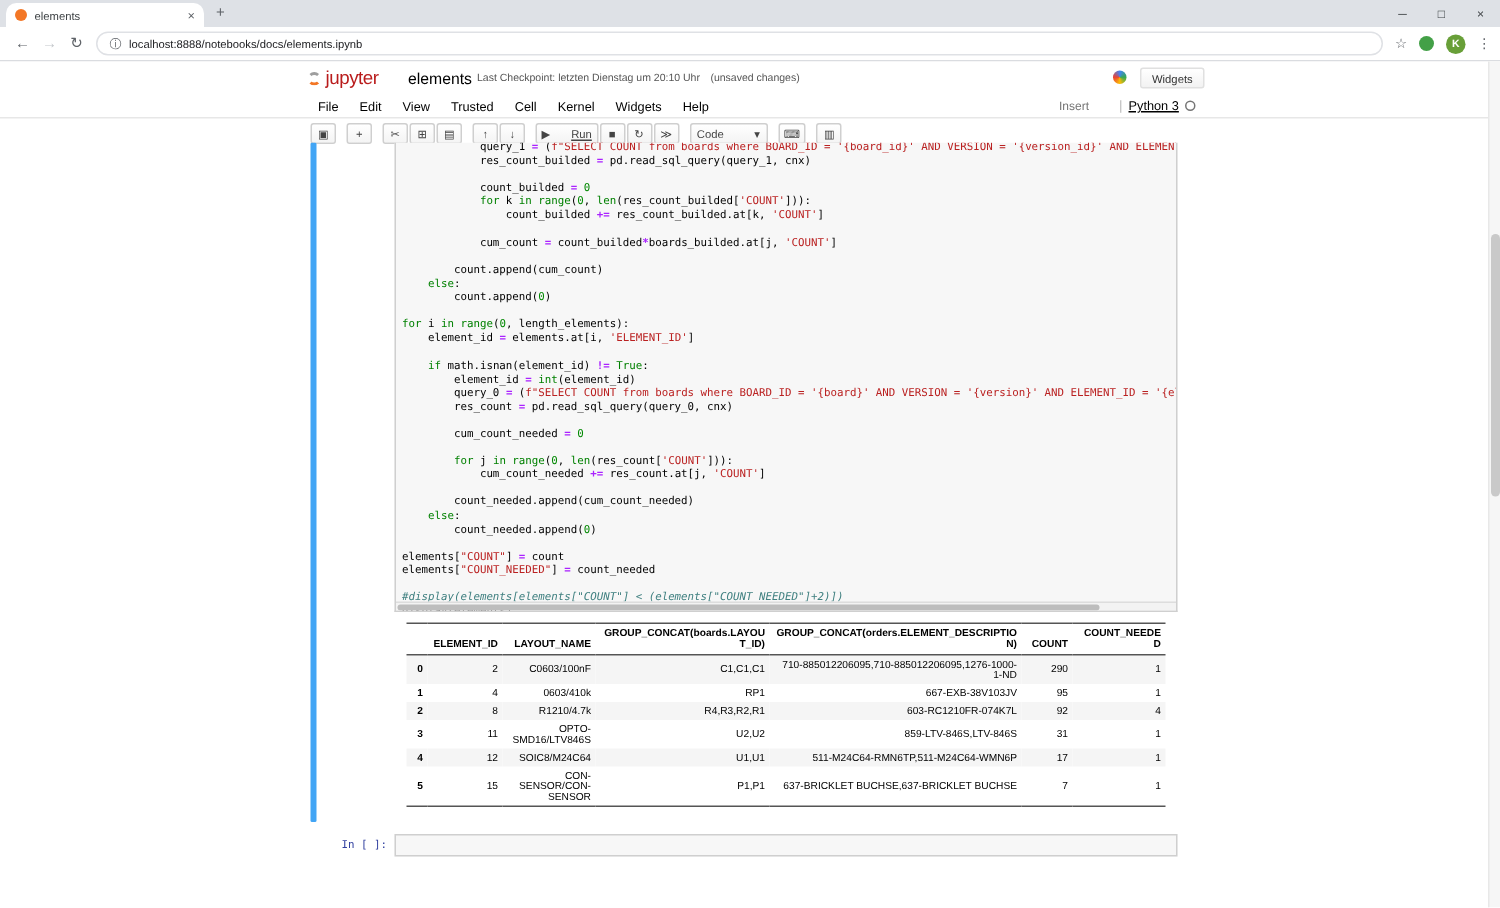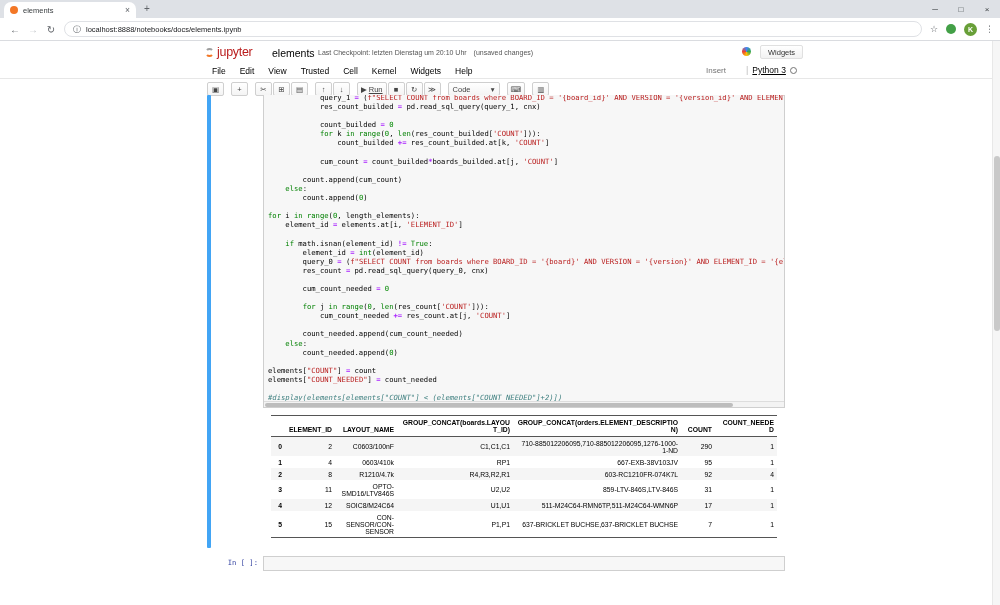--- a/index.html
+++ b/index.html
@@ -60,21 +60,21 @@
   .kernel-sep { color:#bbb; font-size:9px; }
   .kernel-name { font-size:8.5px; color:#000;text-decoration:underline; }
   .kcircle { width:7px; height:7px; border:1px solid #757575; border-radius:50%; }
 
   .toolbar { position:absolute; top:39px; left:0; right:0; height:18px; display:flex;
              align-items:center; padding-left:207px; }
   .tb-group { display:flex; margin-right:6px; }
   .tb-btn { height:14px; min-width:17px; border:1px solid #cfcfcf; border-radius:2px;
             background:linear-gradient(#fff,#f4f4f4); color:#444; font-size:7.5px;
             display:flex; align-items:center; justify-content:center; padding:0 3px; margin-right:1px; }
-  .run-label { margin-left:2px;text-decoration:underline; }
+  .run-label { margin-left:14px;text-decoration:underline; }
   .celltype { width:52px; justify-content:space-between; padding:0 4px; }
 
   
   .notebook { position:absolute; top:54px; left:0; right:0; bottom:0; overflow:hidden; }
 
   .bigcell { position:relative; margin-left:207px; width:578px; margin-bottom:8px; }
   .selbar { position:absolute; left:0; top:0; bottom:0; width:4px; background:#42a5f5; border-radius:1px; }
   .bigcell-inner { margin-left:4px; }
   .inputwrap { padding-left:52px; }
   .editor { position:relative; height:313px; background:#f7f7f7; border:1px solid #cfcfcf;

